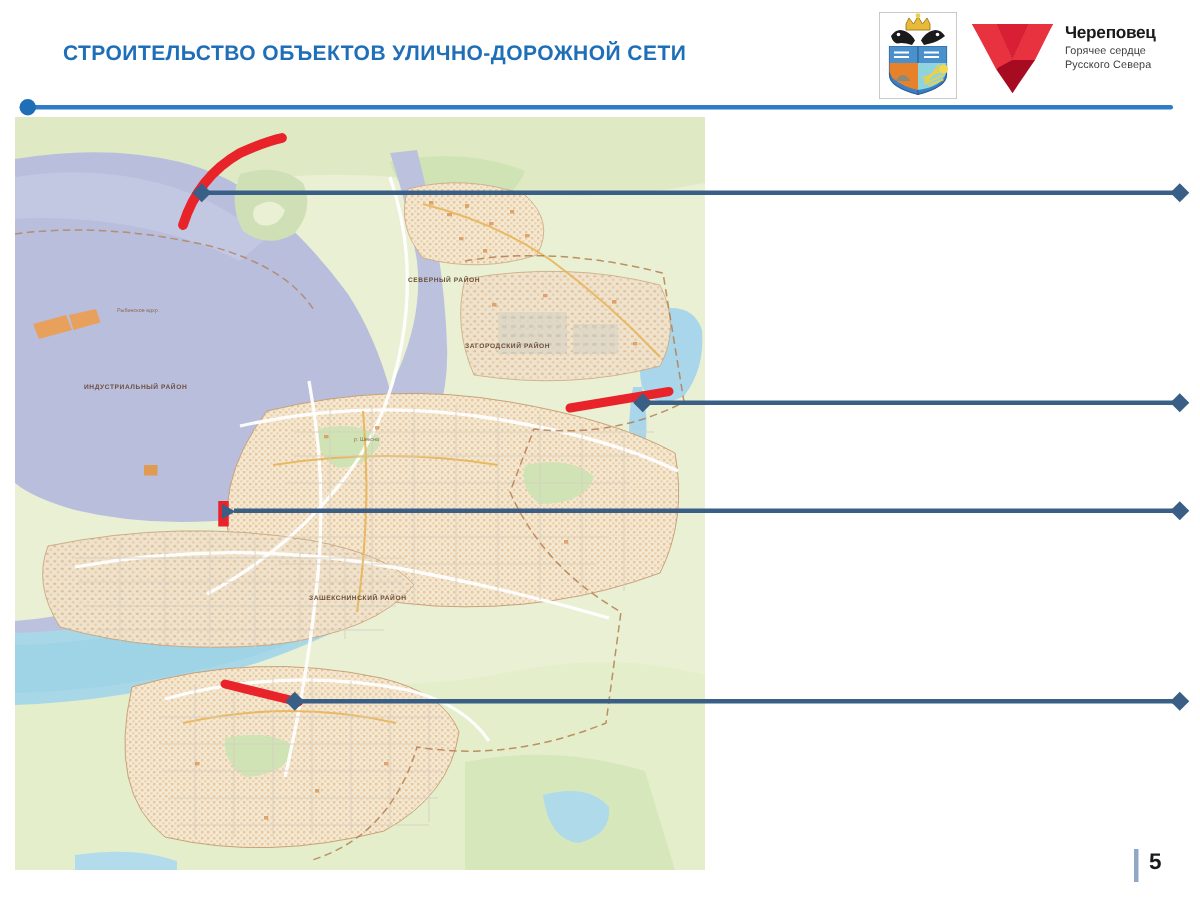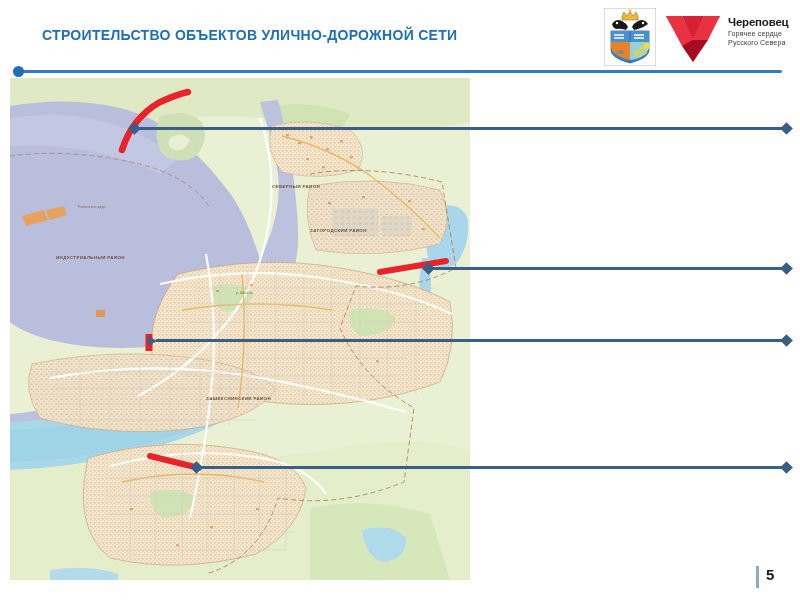--- a/index.html
+++ b/index.html
@@ -10,21 +10,21 @@
   .header{position:absolute;left:0;top:0;width:800px;height:72px;}
   .title{position:absolute;left:42px;top:27px;
          font-size:14px;font-weight:bold;color:#1f6fb8;
          letter-spacing:.3px;white-space:nowrap;}
   .header-rule{position:absolute;left:18px;top:70px;width:764px;height:3px;
                background:#2e7cc3;border-radius:2px;}
   .header-dot{position:absolute;left:13px;top:66px;width:11px;height:11px;
               border-radius:50%;background:#1f6fb8;}
 
   
-  .logo-block{position:absolute;left:600px;top:6px;width:190px;height:60px;}
+  .logo-block{position:absolute;left:582px;top:6px;width:190px;height:60px;}
   .coat{position:absolute;left:4px;top:2px;width:52px;height:58px;}
   .heart{position:absolute;left:62px;top:4px;width:62px;height:56px;}
   .brand{position:absolute;left:128px;top:10px;width:66px;}
   .brand-name{font-size:11.5px;font-weight:bold;color:#1a1a1a;line-height:13px;
                letter-spacing:-.2px;}
   .brand-sub{font-size:7.2px;color:#3a3a3a;line-height:9.2px;white-space:nowrap;
              letter-spacing:.1px;}
 
   
   .map{position:absolute;left:10px;top:78px;width:460px;height:502px;

